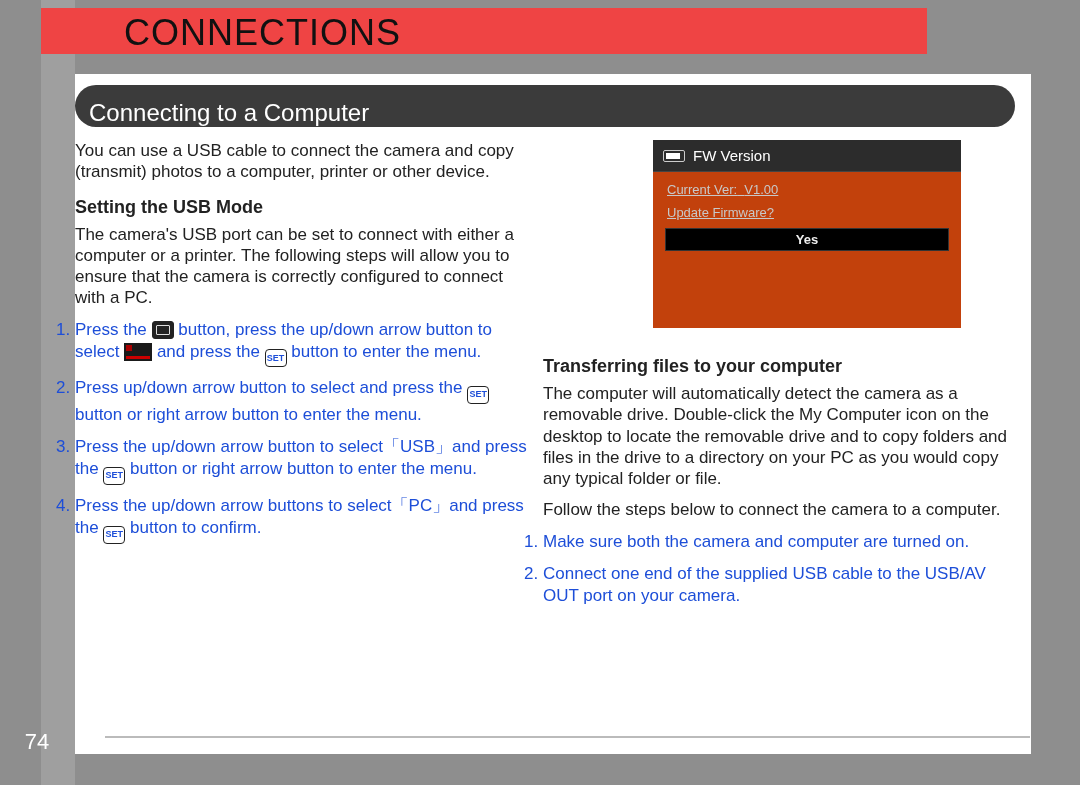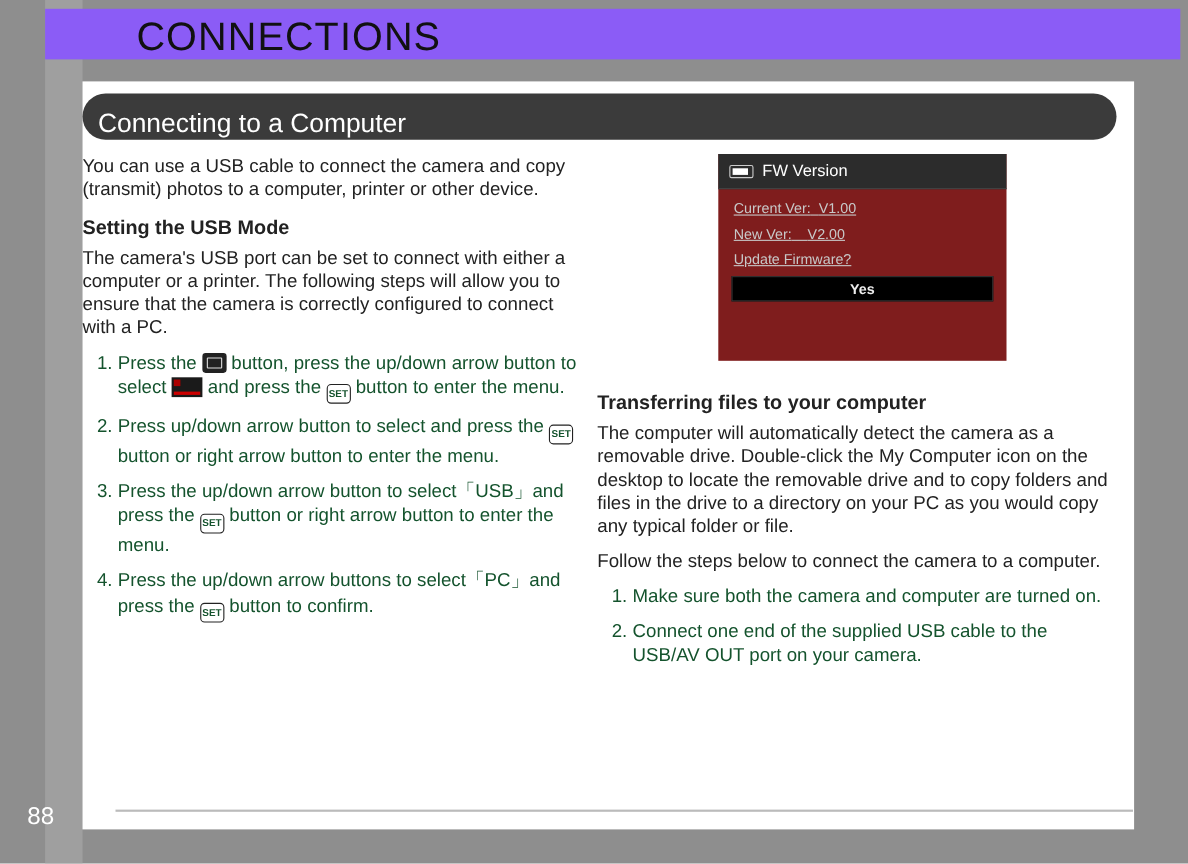--- a/index.html
+++ b/index.html
@@ -1,39 +1,39 @@
 <!DOCTYPE html>
 <html><head>
 <meta charset="utf-8">
 <style>
   * { box-sizing: border-box; margin: 0; padding: 0; }
   html, body { width: 1080px; height: 785px; font-family: Arial, Helvetica, sans-serif; }
   body { background: #8e8e8e; padding: 0; position: relative; }
 
   .vbar-left { position: absolute; left: 41px; top: 0; width: 34px; height: 785px; background: #9f9f9f; }
 
-  .title-bar { position: absolute; left: 41px; top: 8px; width: 1032px; height: 46px; background: #8b5cf6; }
+  .title-bar { position: absolute; left: 41px; top: 8px; width: 886px; height: 46px; background: #ef4444; }
   .title-text { position: absolute; left: 83px; top: 4px; font-size: 36px; letter-spacing: 1px; color: #111; font-weight: 500; }
 
   .page { position: absolute; left: 75px; top: 74px; width: 956px; height: 680px; background: #ffffff; }
 
   .subheader {
     position: absolute; left: 0; top: 11px; width: 940px; height: 42px;
     background: #3b3b3b; border-radius: 22px; color: #fff; font-size: 24px;
     padding-left: 14px; display: flex; align-items: flex-end; font-weight: 400;
   }
 
   .col-left { position: absolute; left: 0; top: 66px; width: 458px; }
   .col-right { position: absolute; left: 468px; top: 66px; width: 470px; }
 
   .intro { font-size: 17px; line-height: 1.25; color: #222; margin-bottom: 14px; }
   h3 { font-size: 18px; font-weight: 700; color: #222; margin-bottom: 6px; margin-top: 2px; }
   .para { font-size: 17px; line-height: 1.25; color: #222; margin-bottom: 10px; }
 
-  ol { list-style: decimal; padding-left: 32px; font-size: 17px; color: #14532d; }
+  ol { list-style: decimal; font-size: 17px; color: #1d4ed8; }
   ol li { margin-bottom: 10px; line-height: 1.3; }
 
   .btn-icon {
     display: inline-flex; align-items: center; justify-content: center;
     width: 22px; height: 18px; border: 1.5px solid #222; border-radius: 4px;
     font-size: 9px; font-weight: 700; background: #fff; vertical-align: -4px;
     position: relative; top: 0;
   }
   .btn-dark {
     display: inline-flex; width: 22px; height: 18px; border: 1.5px solid #222;
@@ -42,21 +42,21 @@
   .btn-dark::after { content: ""; position: absolute; inset: 3px; border: 1px solid #ddd; border-radius: 1px; }
   .btn-thumb {
     display: inline-flex; width: 28px; height: 18px; background: #1a1a1a; vertical-align: -4px;
     position: relative;
   }
   .btn-thumb::before { content:""; position:absolute; top:2px; left:2px; width:6px; height:6px; background:#a00; }
   .btn-thumb::after  { content:""; position:absolute; bottom:2px; left:2px; right:2px; height:3px; background:#c00; }
 
   
   .osd {
-    width: 262px; height: 188px; background: #7f1d1d; margin-left: 110px; margin-bottom: 28px;
+    width: 308px; height: 188px; background: #c2410c; margin-left: 110px; margin-bottom: 28px;
     position: relative; font-family: Arial, sans-serif;
   }
   .osd-head { height: 32px; background: #2c2c2c; color: #fff; font-size: 15px; display: flex; align-items: center; padding-left: 10px; border-bottom: 1px solid #444; }
   .osd-head .bat { width: 22px; height: 12px; border: 1px solid #ccc; border-radius: 2px; margin-right: 8px; position: relative; }
   .osd-head .bat::after { content:""; position:absolute; left:2px; top:2px; width:14px; height:6px; background:#fff; }
   .osd-body { padding: 6px 0 0 0; }
   .osd-row { color: #c8c8c8; font-size: 13px; padding: 4px 14px; text-decoration: underline; }
   .osd-opt { margin: 4px 12px 16px 12px; height: 23px; background: #000; border: 1px solid #333; color: #eee; font-size: 13px; display:flex; align-items:center; justify-content:center;font-weight:bold; }
   .osd-opt.cancel { background: #b01010; color: #fff; border: none; margin-top: 6px; }
 
@@ -117,35 +117,31 @@
     <div class="osd">
       <div class="osd-head">
         <span class="bat"></span>
         <span>FW Version</span>
       </div>
       <div class="osd-body">
         <div class="osd-row">
           <span>Current Ver:</span>&nbsp;
           <span>V1.00</span>
         </div>
-        <div class="osd-row">
-          <span>New Ver:</span>&nbsp;&nbsp;&nbsp;
-          <span>V2.00</span>
-        </div>
         <div class="osd-row">Update Firmware?</div>
         <div class="osd-opt">Yes</div>
       </div>
     </div>
 
     <h3>Transferring files to your computer</h3>
     <p class="para">The computer will automatically detect the camera as a removable drive. Double-click the My Computer icon on the desktop to locate the removable drive and to copy folders and files in the drive to a directory on your PC as you would copy any typical folder or file.</p>
     <p class="para">Follow the steps below to connect the camera to a computer.</p>
 
     <ol>
       <li>Make sure both the camera and computer are turned on.</li>
       <li>Connect one end of the supplied USB cable to the USB/AV OUT port on your camera.</li>
     </ol>
   </div>
 
 </div>
 
 <div class="rule"></div>
-<div class="page-number">88</div>
+<div class="page-number">74</div>
 
 </body></html>

